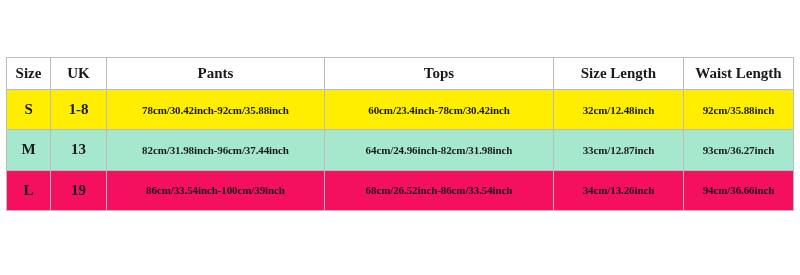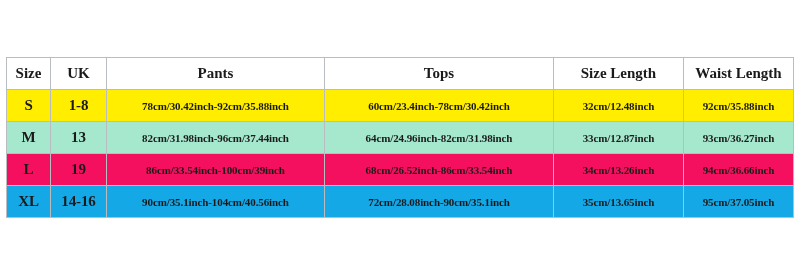--- a/index.html
+++ b/index.html
@@ -110,23 +110,15 @@
         <td>93cm/36.27inch</td>
       </tr>
       <tr class="row-l">
         <td class="size-cell">L</td>
         <td class="uk-cell">19</td>
         <td>86cm/33.54inch-100cm/39inch</td>
         <td>68cm/26.52inch-86cm/33.54inch</td>
         <td>34cm/13.26inch</td>
         <td>94cm/36.66inch</td>
       </tr>
-      <tr class="row-xl">
-        <td class="size-cell">XL</td>
-        <td class="uk-cell">14-16</td>
-        <td>90cm/35.1inch-104cm/40.56inch</td>
-        <td>72cm/28.08inch-90cm/35.1inch</td>
-        <td>35cm/13.65inch</td>
-        <td>95cm/37.05inch</td>
-      </tr>
     </tbody>
   </table>
 </div>
 
 </body></html>

